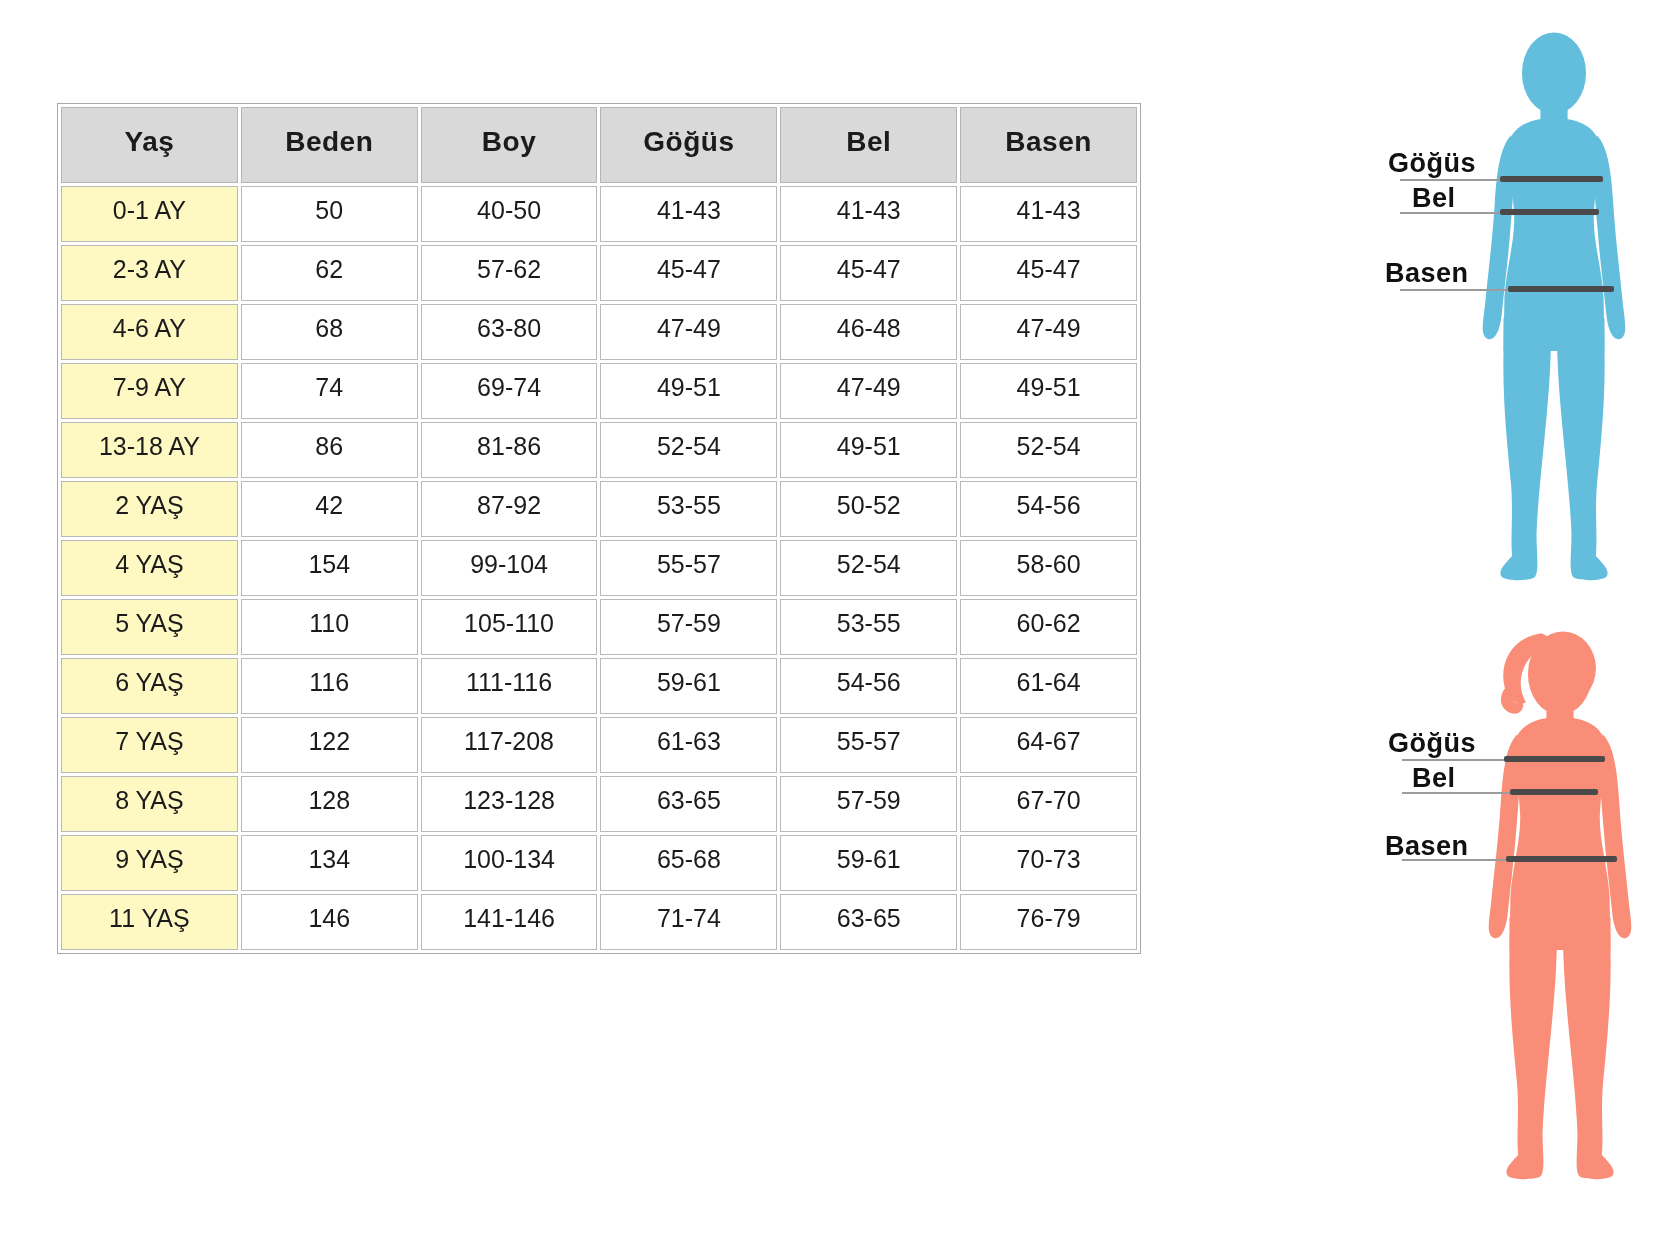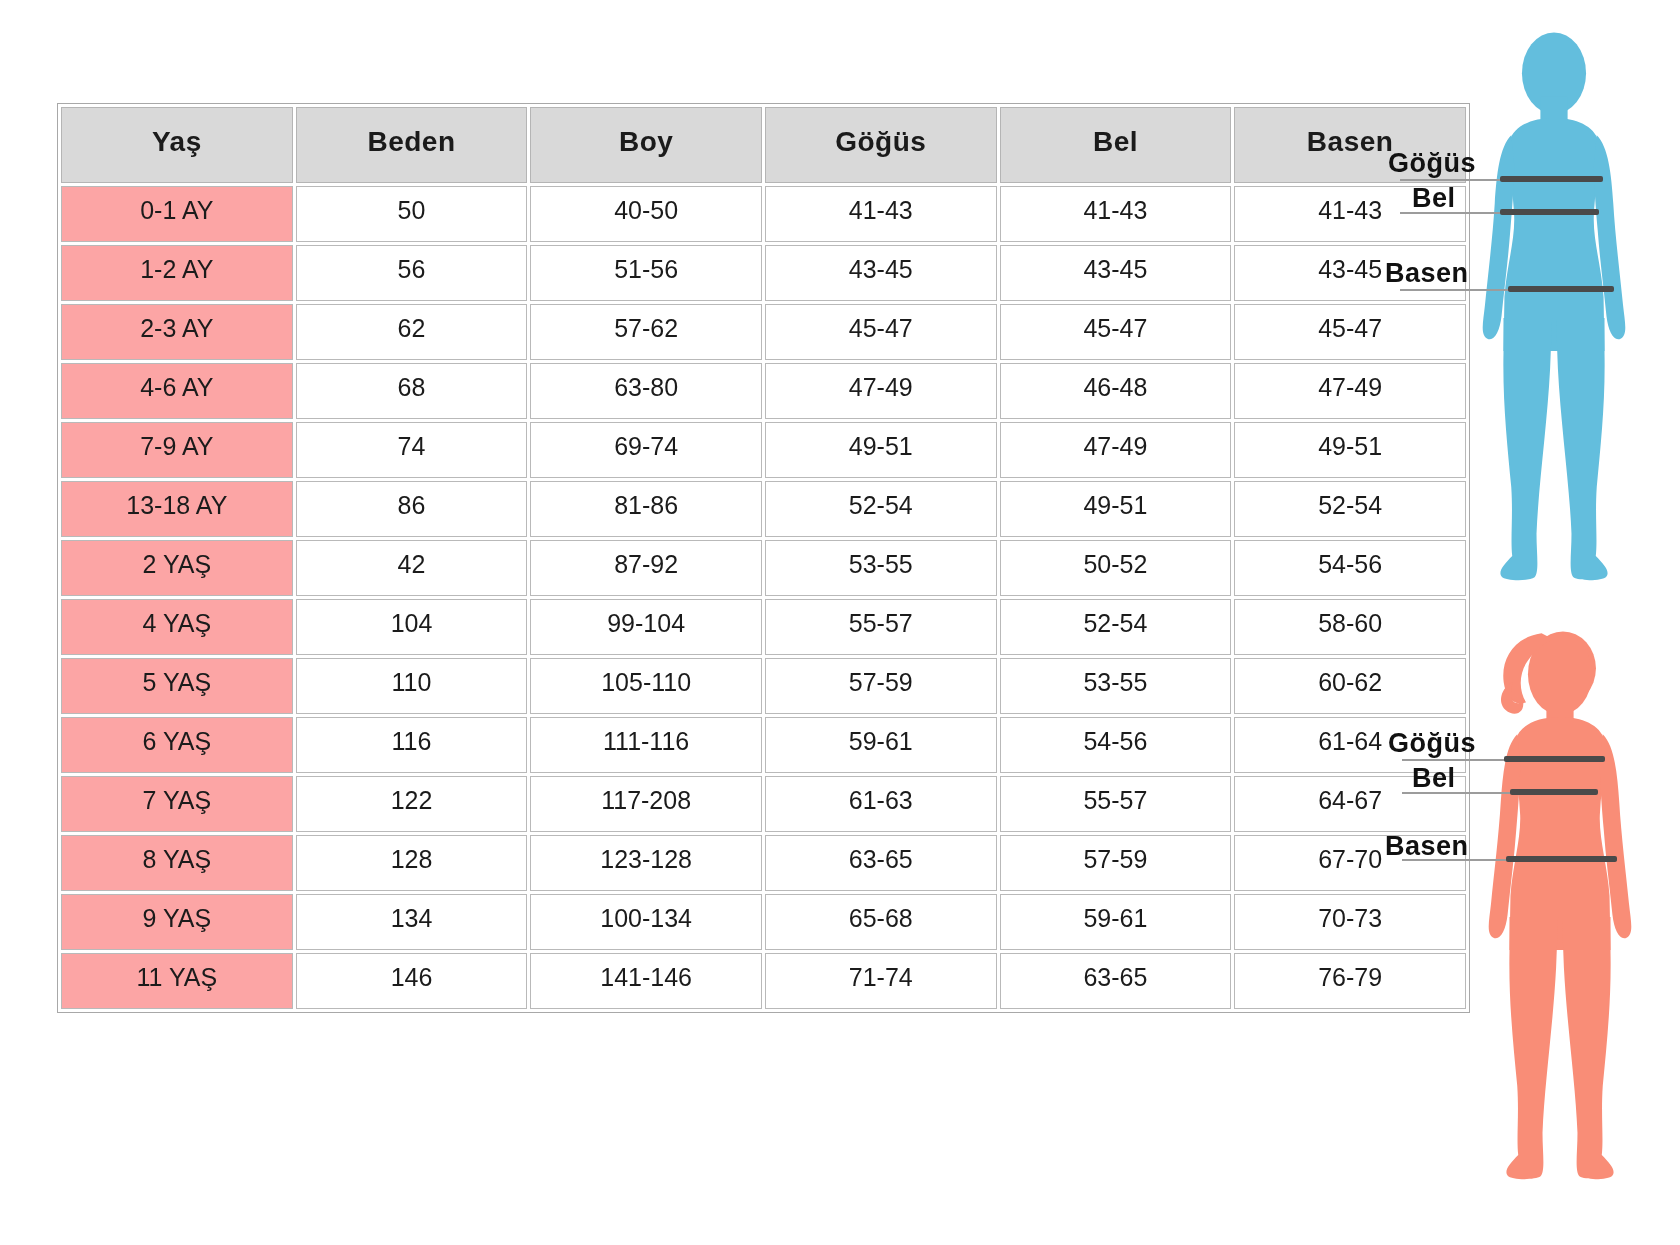--- a/index.html
+++ b/index.html
@@ -2,34 +2,34 @@
 <html><head>
 <meta charset="utf-8">
 <style>
   html,body{margin:0;padding:0;}
   body{
     width:1680px;height:1245px;position:relative;background:#ffffff;
     font-family:"Liberation Sans", sans-serif;color:#1b1b1b;overflow:hidden;
   }
   
   .size-table{
-    position:absolute;left:57px;top:103px;width:1413px;
+    position:absolute;left:57px;top:103px;width:1084px;
     border-collapse:separate;border-spacing:3px;table-layout:fixed;
     background:#ffffff;border:1px solid #a8a8a8;
   }
   .size-table th{
     background:#d9d9d9;border:1px solid #b5b5b5;height:68px;
     font-size:28px;font-weight:700;text-align:center;vertical-align:middle;
     padding:0 0 6px 0;letter-spacing:.5px;
   }
   .size-table td{
     border:1px solid #b9b9b9;height:46px;background:#ffffff;
     font-size:25px;text-align:center;vertical-align:middle;padding:0 0 8px 0;
   }
-  .size-table td.agecell{background:#fca5a5;}
+  .size-table td.agecell{background:#fef9c3;}
   
   .figure{position:absolute;}
   .figure svg{display:block;width:100%;height:100%;}
   
   .m-label{
     position:absolute;font-size:27px;font-weight:700;color:#111;
     letter-spacing:.5px;white-space:nowrap;
   }
   .m-line-thin{position:absolute;height:2px;background:#9c9c9c;}
   .m-line-thick{position:absolute;height:6px;background:#4a4a4a;border-radius:2px;}
@@ -51,28 +51,20 @@
   <tbody>
       <tr>
         <td class="agecell">0-1 AY</td>
         <td>50</td>
         <td>40-50</td>
         <td>41-43</td>
         <td>41-43</td>
         <td>41-43</td>
       </tr>
       <tr>
-        <td class="agecell">1-2 AY</td>
-        <td>56</td>
-        <td>51-56</td>
-        <td>43-45</td>
-        <td>43-45</td>
-        <td>43-45</td>
-      </tr>
-      <tr>
         <td class="agecell">2-3 AY</td>
         <td>62</td>
         <td>57-62</td>
         <td>45-47</td>
         <td>45-47</td>
         <td>45-47</td>
       </tr>
       <tr>
         <td class="agecell">4-6 AY</td>
         <td>68</td>
@@ -100,21 +92,21 @@
       <tr>
         <td class="agecell">2 YAŞ</td>
         <td>42</td>
         <td>87-92</td>
         <td>53-55</td>
         <td>50-52</td>
         <td>54-56</td>
       </tr>
       <tr>
         <td class="agecell">4 YAŞ</td>
-        <td>104</td>
+        <td>154</td>
         <td>99-104</td>
         <td>55-57</td>
         <td>52-54</td>
         <td>58-60</td>
       </tr>
       <tr>
         <td class="agecell">5 YAŞ</td>
         <td>110</td>
         <td>105-110</td>
         <td>57-59</td>

